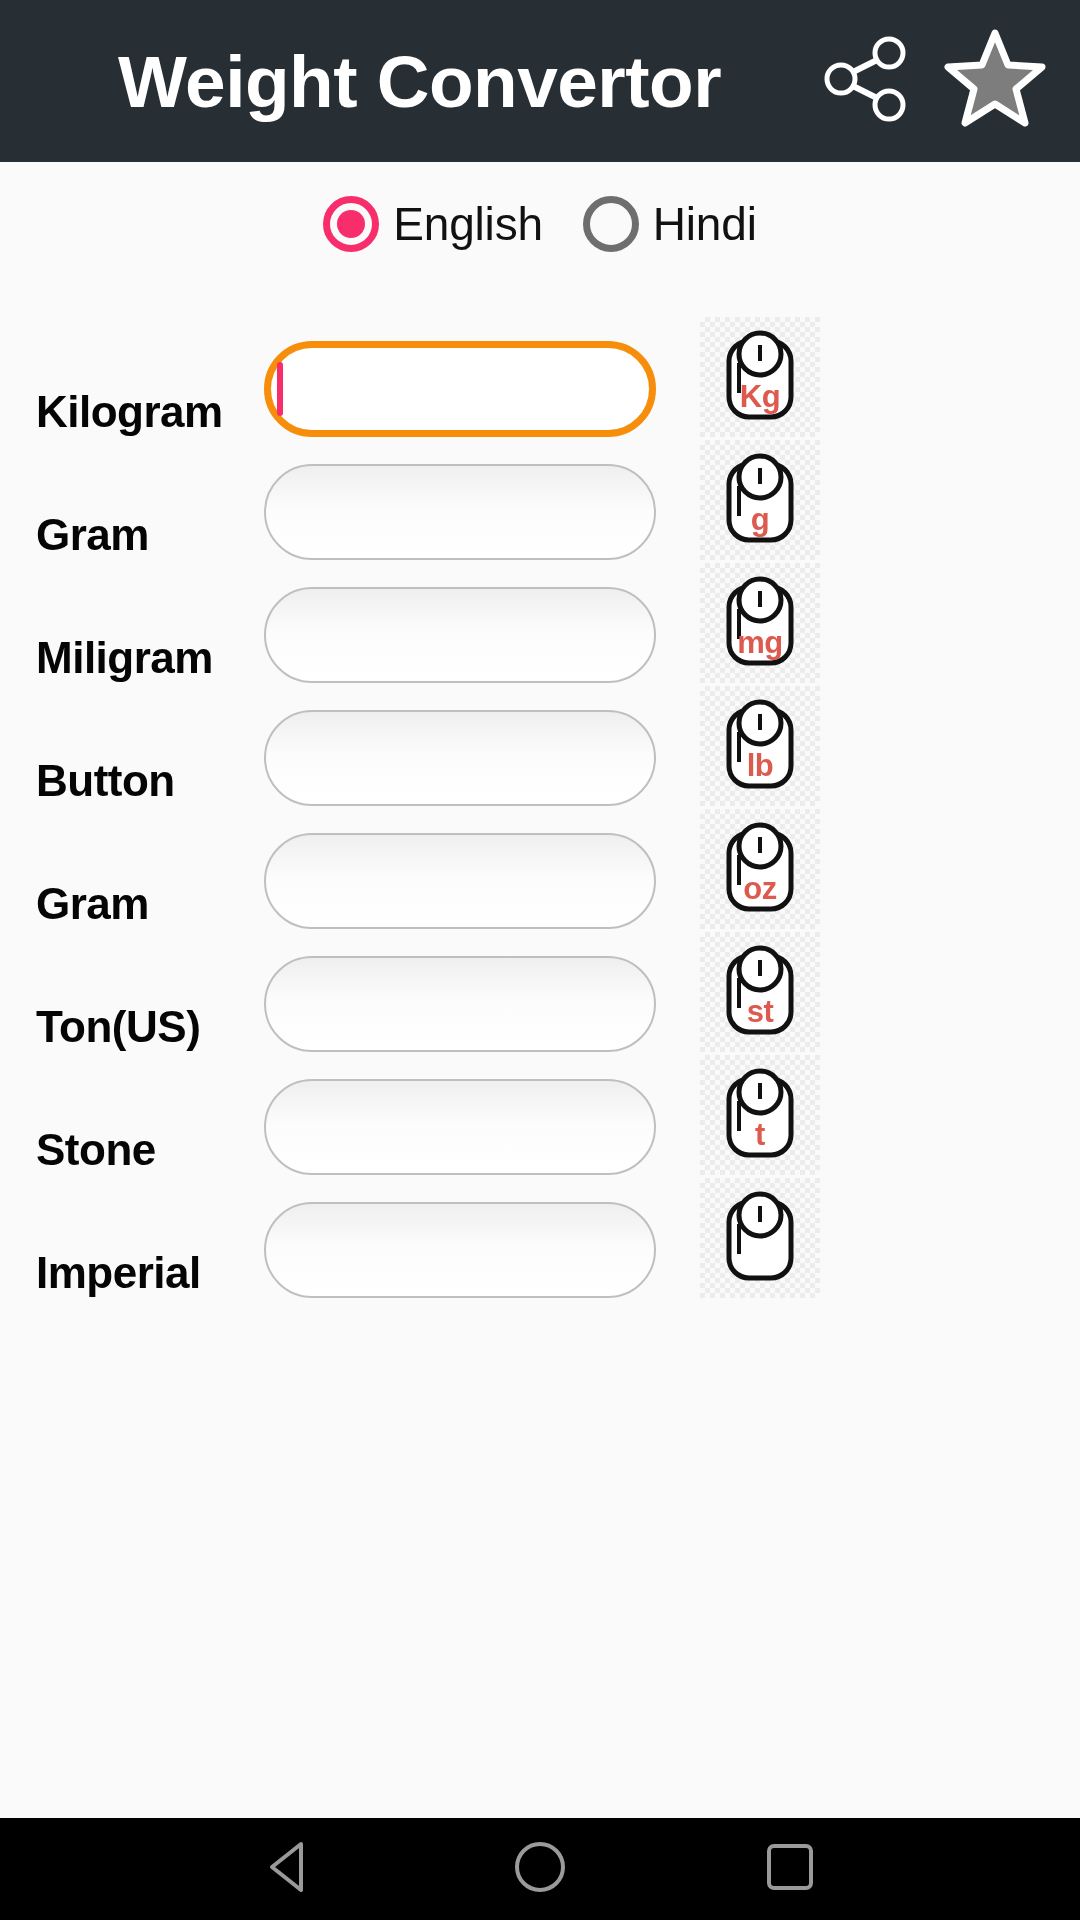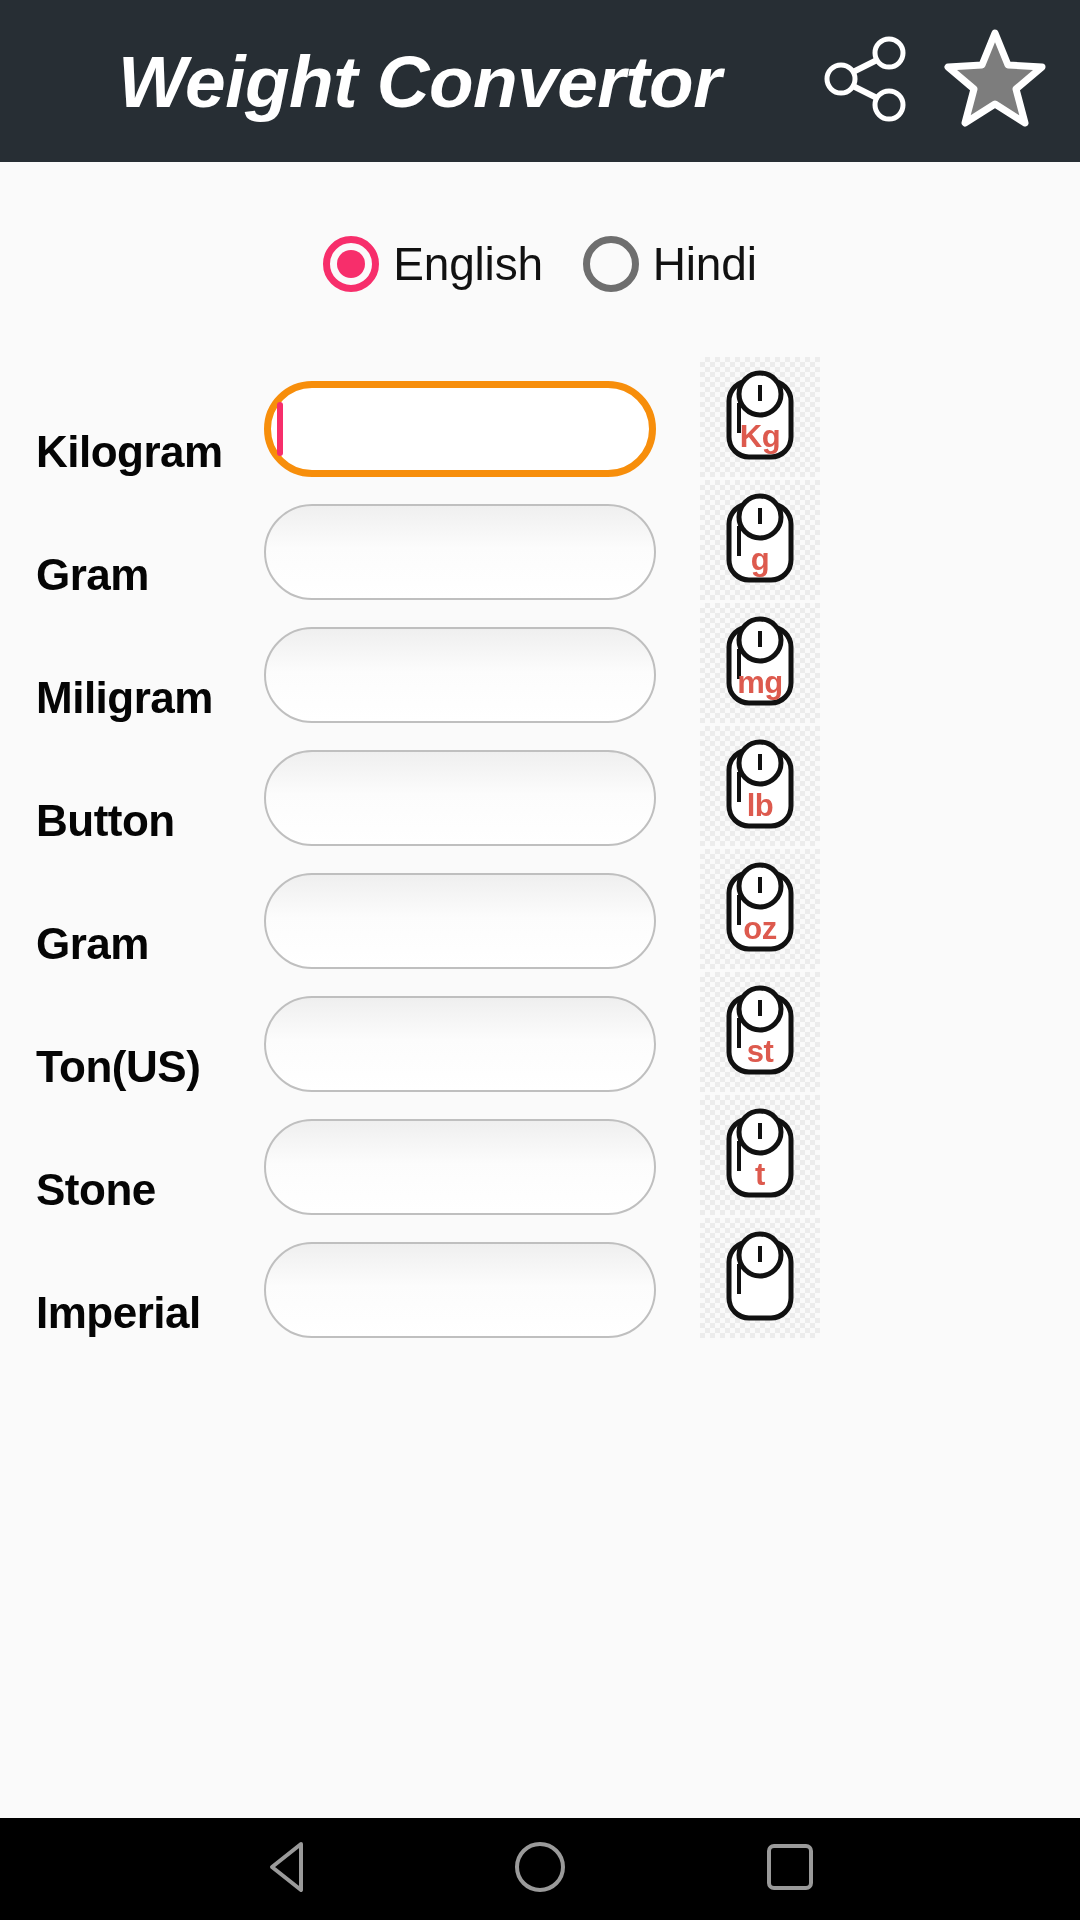--- a/index.html
+++ b/index.html
@@ -8,21 +8,21 @@
     background:#FAFAFA;
     font-family:"Liberation Sans", sans-serif;
     overflow:hidden;
   }
   #app { position:relative; width:1080px; height:1920px; background:#FAFAFA; }
 
   
   .appbar {
     position:absolute; top:0; left:0; width:1080px; height:162px;
     background:#272E34;
-    display:flex; align-items:center;font-style:italic;
+    display:flex; align-items:center;
   }
   .appbar-title {
     color:#FFFFFF;
     font-size:73px;
     font-weight:700;
     letter-spacing:-0.5px;
     margin-left:118px;
     white-space:nowrap;
     font-family:"Liberation Sans", sans-serif;
   }
@@ -43,21 +43,21 @@
     text-align:center;
     font-size:48px;
     line-height:1.14;
     font-weight:700;
     color:#050505;
     letter-spacing:-0.3px;
   }
 
   
   .radio-group {
-    margin-top:74px;
+    margin-top:34px;
     display:flex; align-items:center; justify-content:center; gap:40px;
   }
   .radio-item { display:flex; align-items:center; gap:14px; }
   .radio-dot {
     width:56px; height:56px; border-radius:50%;
     display:flex; align-items:center; justify-content:center;
     flex:0 0 auto;
   }
   .radio-dot.on { border:7px solid #F72E6B; }
   .radio-dot.on::after { content:""; width:28px; height:28px; border-radius:50%; background:#F72E6B; }

